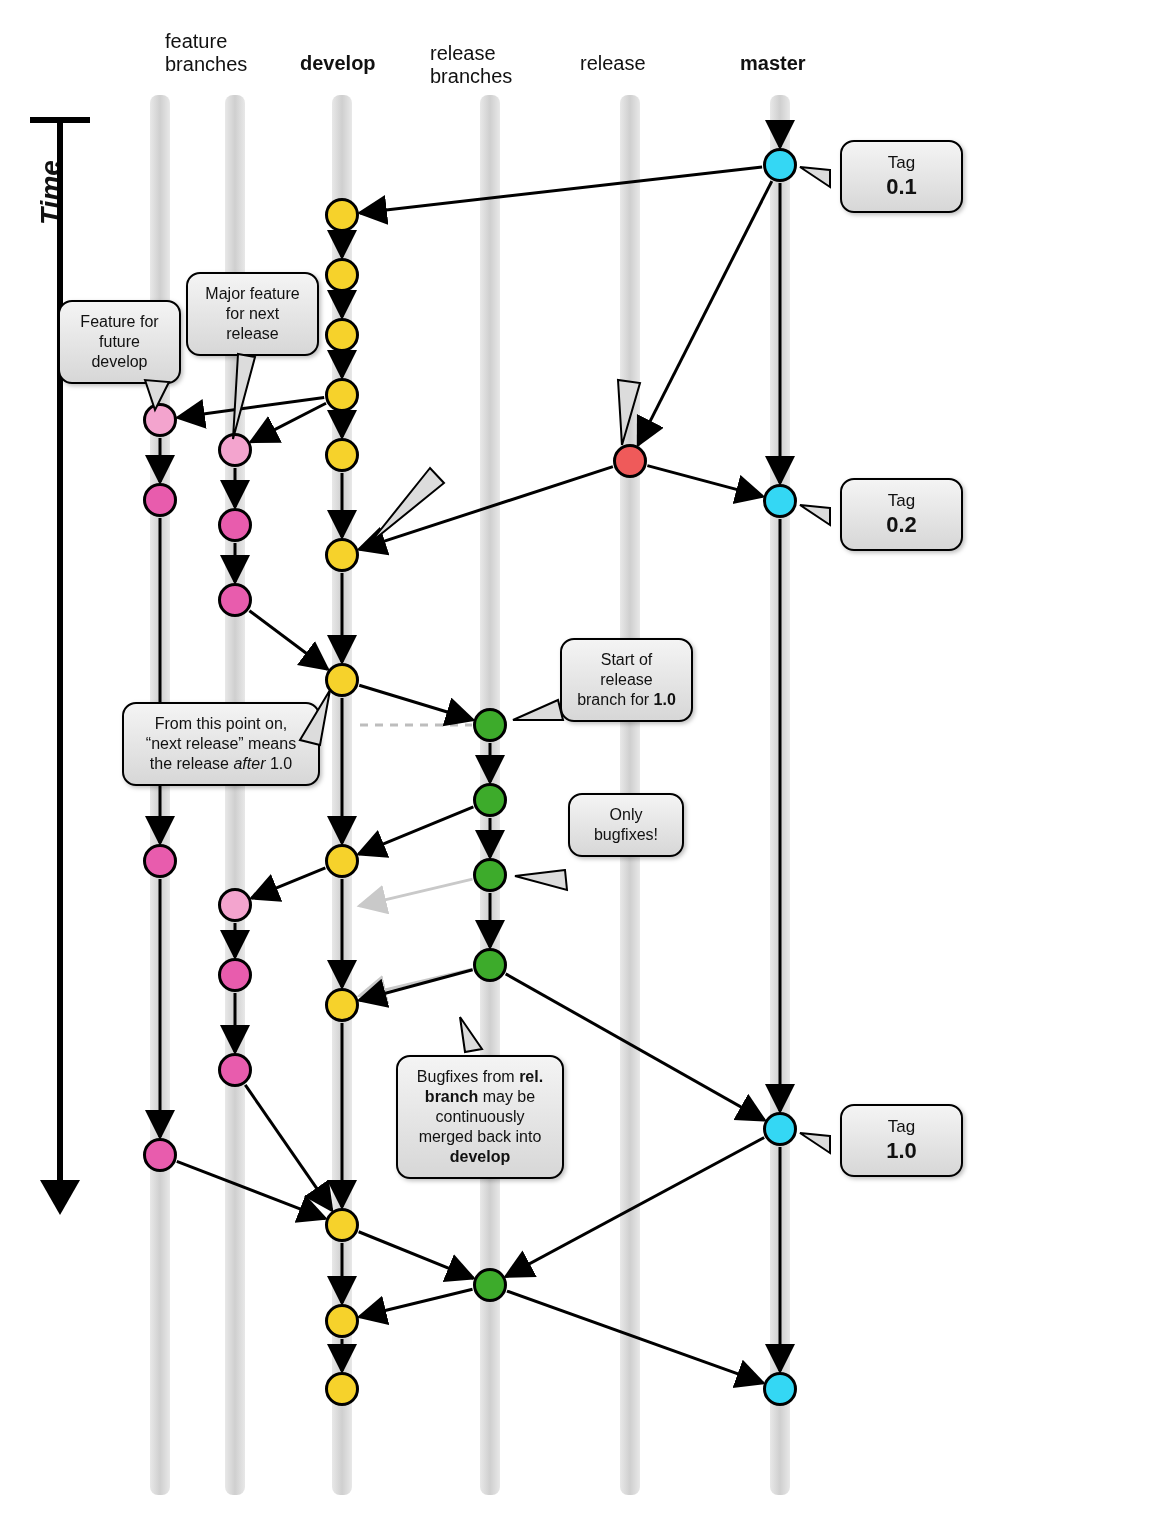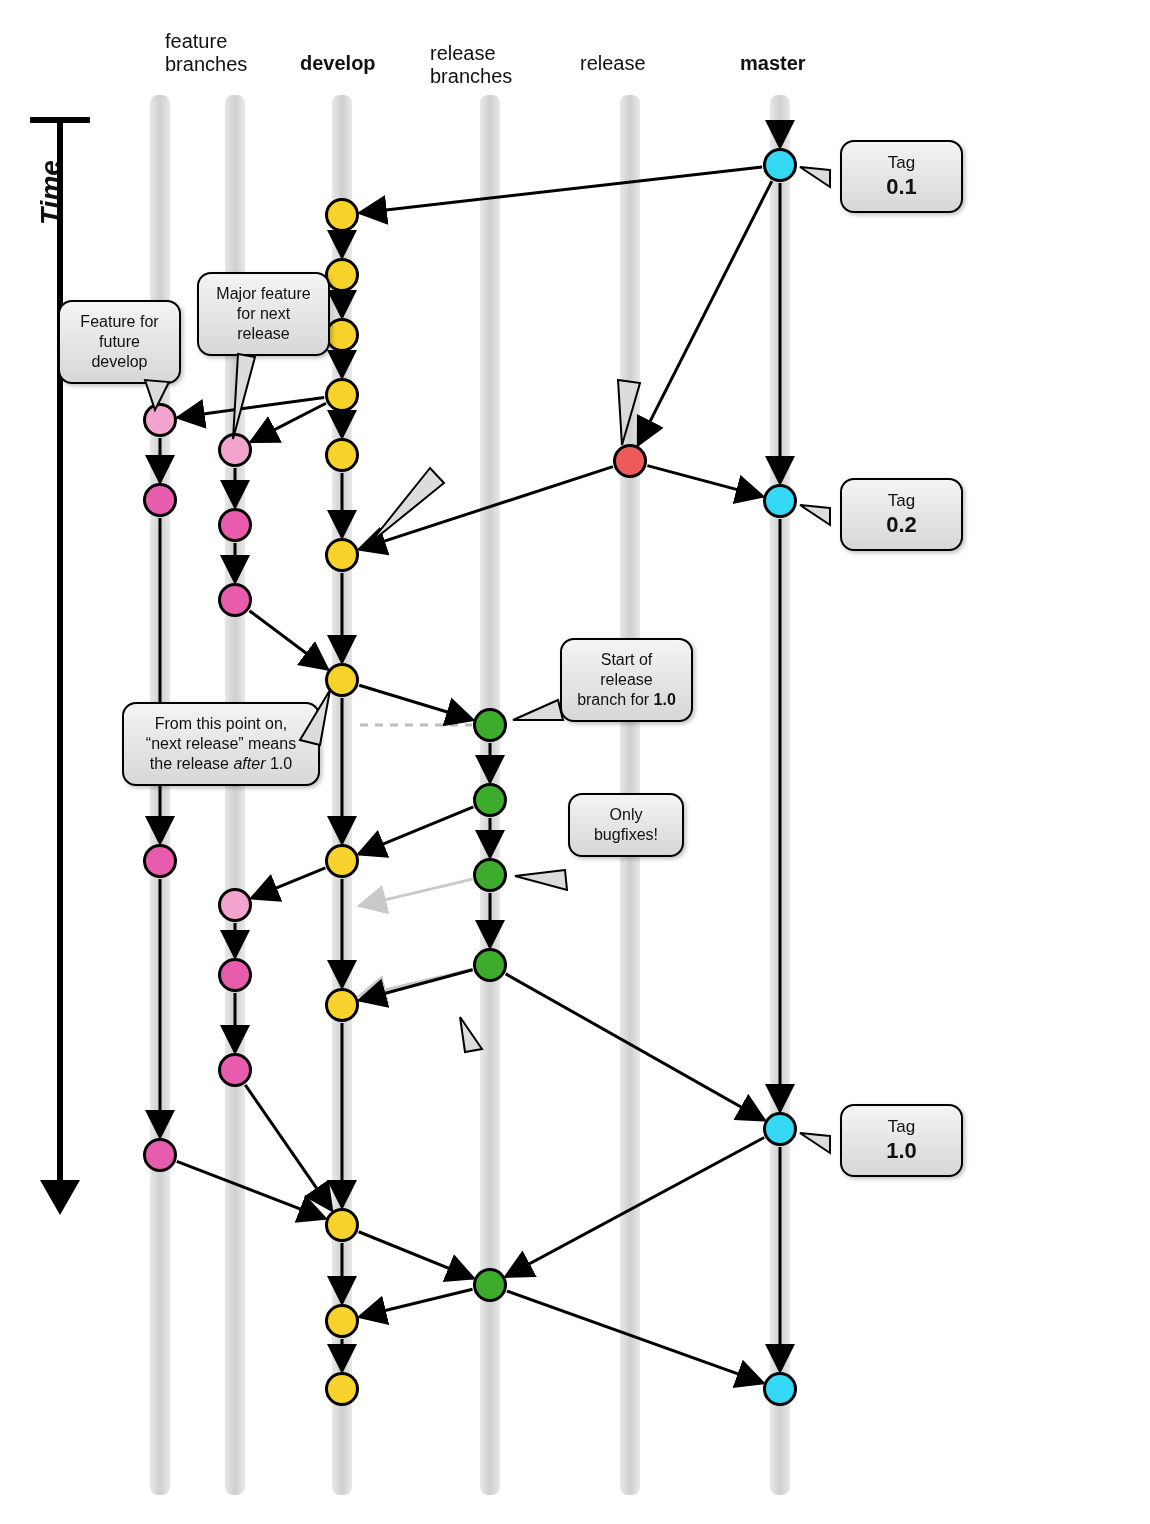--- a/index.html
+++ b/index.html
@@ -149,28 +149,30 @@
 
   <div class="callout tag" style="left:840px;top:140px;width:95px">
     <span>Tag</span><br><b>0.1</b></div>
   <div class="callout tag" style="left:840px;top:478px;width:95px">
     <span>Tag</span><br><b>0.2</b></div>
   <div class="callout tag" style="left:840px;top:1104px;width:95px">
     <span>Tag</span><br><b>1.0</b></div>
 
   <div class="callout" style="left:58px;top:300px;width:95px">
     <span>Feature for future develop</span></div>
-  <div class="callout" style="left:197px;top:272px;width:105px">
+  <div class="callout" style="left:186px;top:272px;width:105px">
     <span>Major feature for next release</span></div>
   <div class="callout" style="left:122px;top:702px;width:170px">
     From this point on, “next release” means the release <i>after</i> 1.0</div>
   <div class="callout" style="left:560px;top:638px;width:105px">
     Start of release branch for <b>1.0</b></div>
   <div class="callout" style="left:568px;top:793px;width:88px">
     <span>Only bugfixes!</span></div>
+  <div class="callout" style="left:396px;top:1055px;width:140px">
+    Bugfixes from <b>rel. branch</b> may be continuously merged back into <b>develop</b></div>
 
   <svg class="bg" width="1150" height="1524" style="pointer-events:none">
     <g stroke="#000" stroke-width="2" fill="#dcdcdc">
       <path d="M830,170 l-30,-3 l30,20 z"></path>
       <path d="M830,508 l-30,-3 l30,20 z"></path>
       <path d="M830,1136 l-30,-3 l30,20 z"></path>
       <path d="M145,380 l10,30 l14,-28 z"></path>
       <path d="M238,354 l-5,85 l22,-82 z"></path>
       <path d="M618,380 l4,65 l18,-62 z"></path>
       <path d="M430,468 l-60,75 l74,-60 z"></path>

